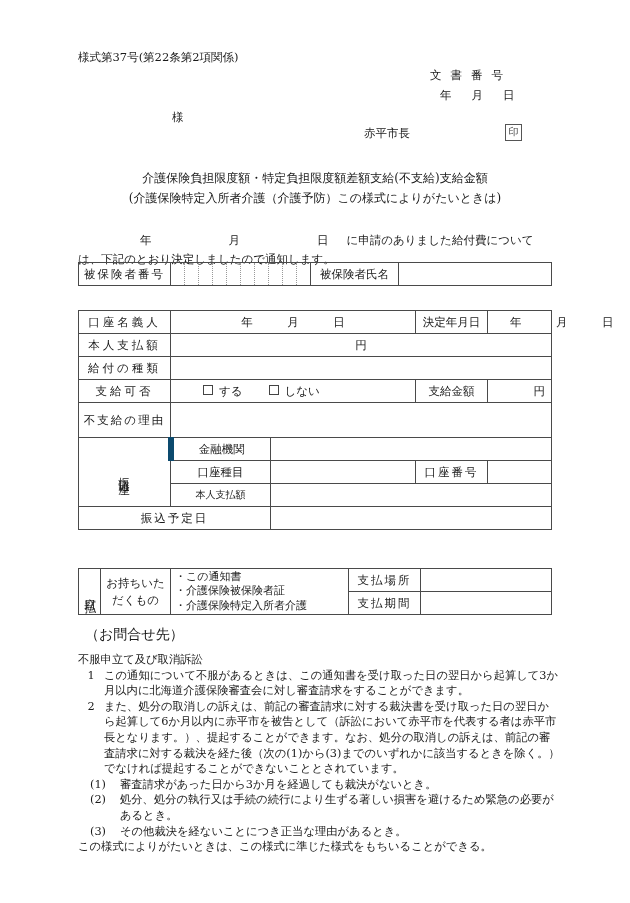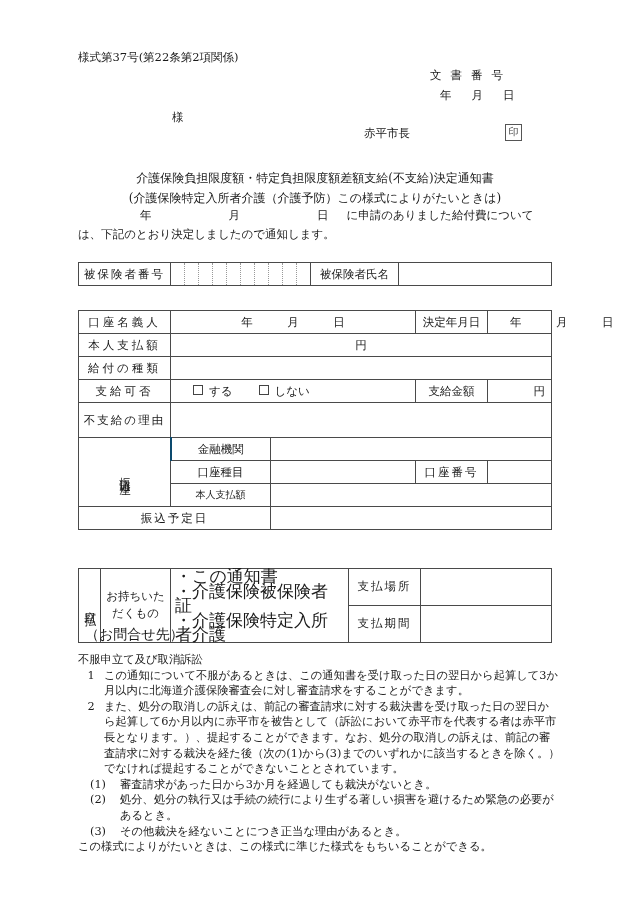--- a/index.html
+++ b/index.html
@@ -71,21 +71,21 @@
   }
   .title2 {
     left: 0; top: 190px;
     width: 630px;
     text-align: center;
     font-size: 12px;
   }
 
   
   .intro {
-    left: 78px; top: 206px;
+    left: 78px; top: 231px;
     width: 478px;
     font-size: 11.5px;
     line-height: 19px;
   }
   .intro .dateblank { letter-spacing: 18px; margin-left: 62px; }
 
   
   table.frm {
     position: absolute;
     border-collapse: collapse;
@@ -128,21 +128,21 @@
 
   .chk {
     display: inline-block;
     width: 8px; height: 8px;
     border: 1px solid #444;
     margin-right: 6px;
     vertical-align: 0px;
   }
 
   .bullets {
-    font-size: 17px;
+    font-size: 11px;
     line-height: 14.5px;
     padding: 2px 4px;
   }
 
   .inquiry {
     left: 85px; top: 626px;
     font-size: 14px;
   }
 
   
@@ -179,21 +179,21 @@
 
   <div class="abs form-no">様式第37号(第22条第2項関係)</div>
 
   <div class="abs doc-no nowrap">文書番号</div>
   <div class="abs doc-date nowrap">年月日</div>
 
   <div class="abs addressee-sama">様</div>
   <div class="abs mayor">赤平市長</div>
   <div class="abs seal-box">印</div>
 
-  <div class="abs title1">介護保険負担限度額・特定負担限度額差額支給(不支給)決定通知書</div>
+  <div class="abs title1">介護保険負担限度額・特定負担限度額差額支給(不支給)支給金額</div>
   <div class="abs title2">(介護保険特定入所者介護（介護予防）この様式によりがたいときは)</div>
 
   <div class="abs intro">
     <span class="dateblank">年　　月　　日</span><span>に申請のありました給付費については、下記のとおり決定しましたので通知します。</span>
   </div>
 
   <table class="frm" style="left:78px; top:262px; width:473px;">
     <colgroup>
       <col style="width:92px">
         <col style="width:140px">
@@ -246,37 +246,37 @@
       <td class="ctr" colspan="5">円</td>
     </tr>
 
     <tr>
       <td class="lbl sp3">給付の種類</td>
       <td colspan="5"></td>
     </tr>
 
     <tr>
       <td class="lbl sp3">支給可否</td>
-      <td colspan="3" style="padding-left:22px;">
+      <td colspan="3" style="padding-left:32px;">
         <span class="chk"></span><span style="margin-right:26px">する</span><span class="chk"></span><span>しない</span>
       </td>
       <td class="lbl">支給金額</td>
       <td style="text-align:right; padding-right:6px;">円</td>
     </tr>
 
     <tr>
       <td class="lbl sp2" style="height:34px">不支給の理由</td>
       <td colspan="5"></td>
     </tr>
 
     <tr>
       <td rowspan="3" style="padding:0; width:22px;">
         <span class="vert">振込口座</span>
       </td>
-      <td class="lbl" colspan="2" style="border-left:2px solid #0c4a6e">金融機関</td>
+      <td class="lbl" colspan="2" style="border-left:6px solid #0c4a6e">金融機関</td>
       <td colspan="3"></td>
     </tr>
 
     <tr>
       <td class="lbl" colspan="2">口座種目</td>
       <td></td>
       <td class="lbl sp2">口座番号</td>
       <td colspan="2"></td>
     </tr>
 

